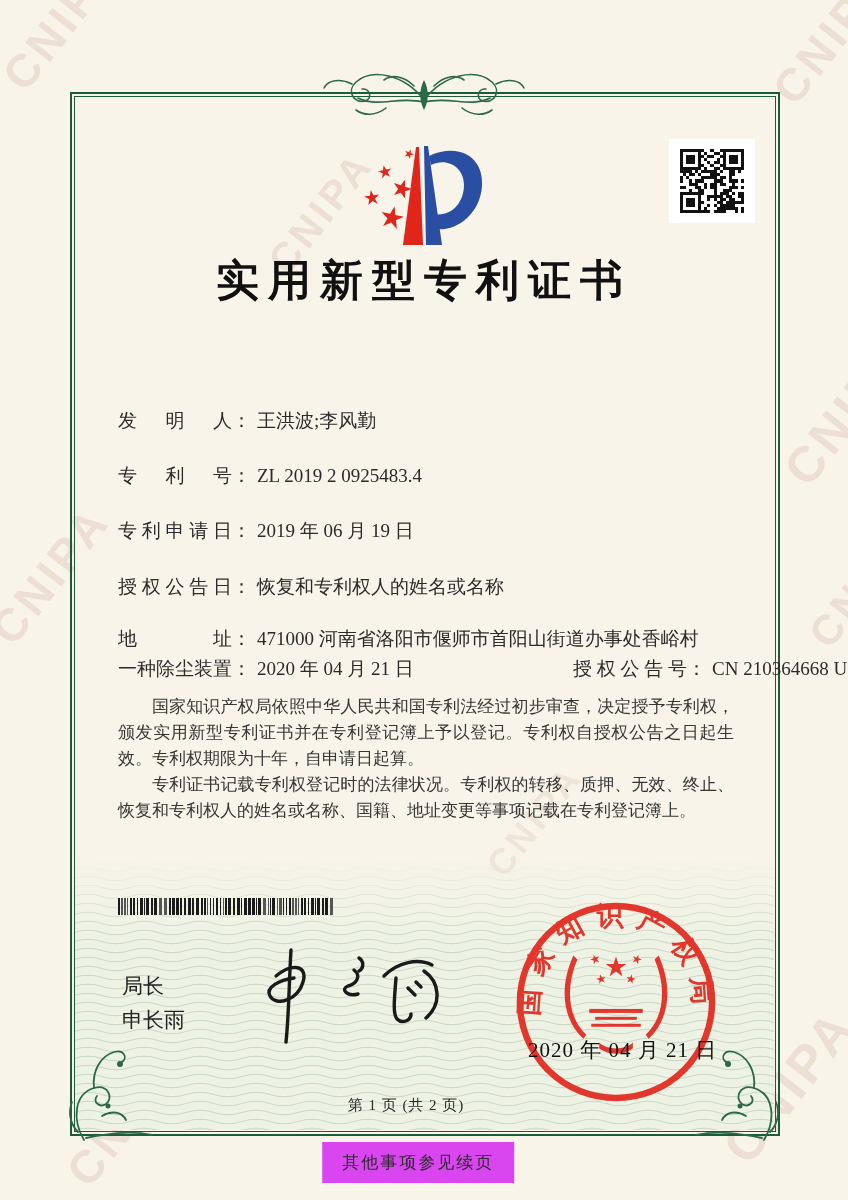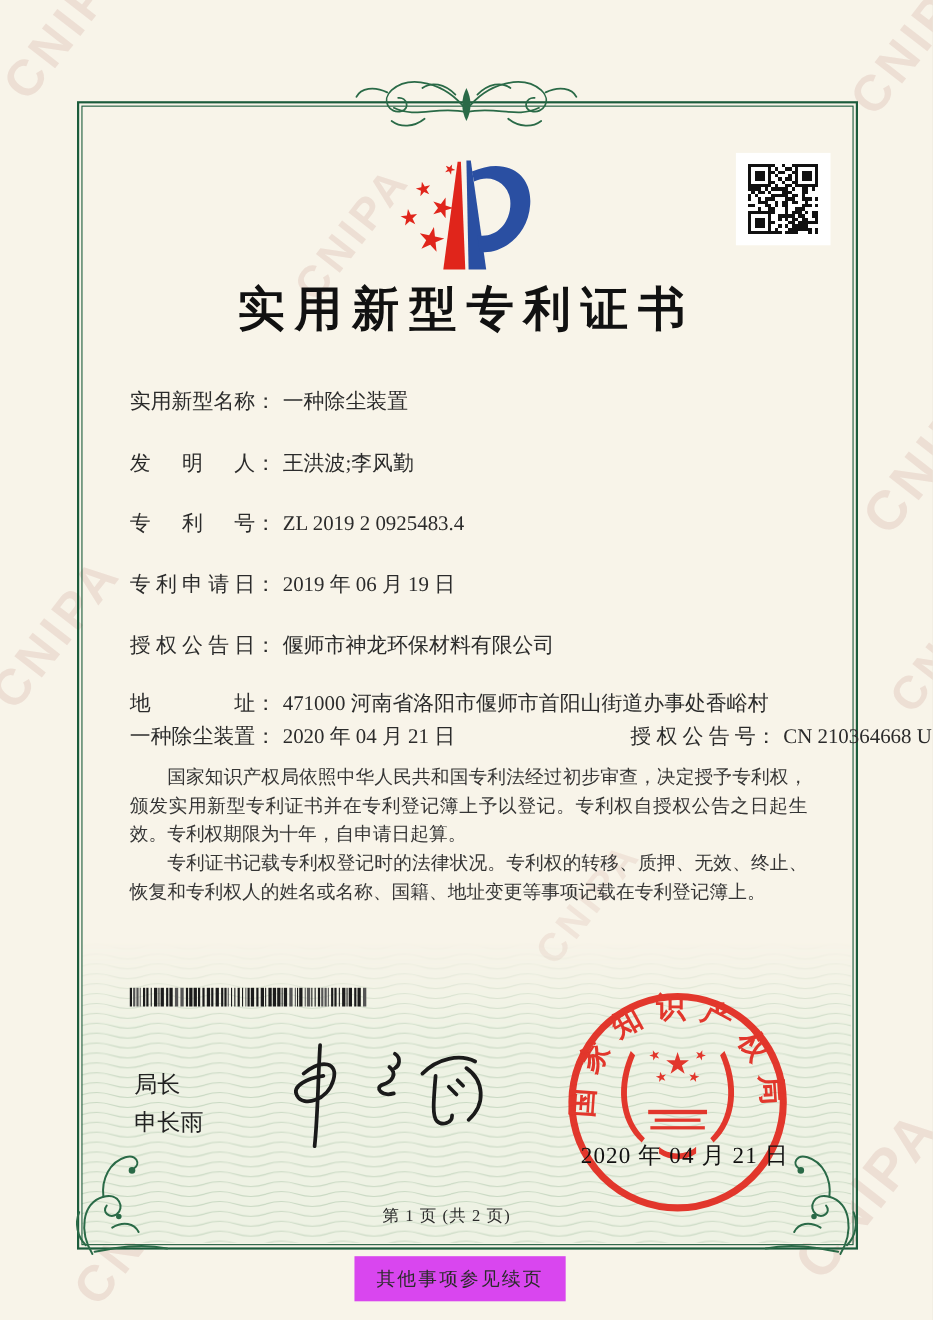--- a/index.html
+++ b/index.html
@@ -294,34 +294,31 @@
           <rect x="15" y="1" width="5" height="5" fill="#fff"></rect>
           <rect x="16" y="2" width="3" height="3" fill="#111"></rect>
           <rect x="0" y="14" width="7" height="7" fill="#111"></rect>
           <rect x="1" y="15" width="5" height="5" fill="#fff"></rect>
           <rect x="2" y="16" width="3" height="3" fill="#111"></rect>
         </svg>
     </div>
 
     <div class="title">实用新型专利证书</div>
 
-    <div class="frow" style="top:352px">
-      <span class="flabel">实用新型名称</span><span>：</span><span class="fval">一种除尘装置</span>
-    </div>
     <div class="frow" style="top:408px">
       <span class="flabel">发明人</span><span>：</span><span class="fval">王洪波;李风勤</span>
     </div>
     <div class="frow" style="top:463px">
       <span class="flabel">专利号</span><span>：</span><span class="fval">ZL 2019 2 0925483.4</span>
     </div>
     <div class="frow" style="top:518px">
       <span class="flabel">专利申请日</span><span>：</span><span class="fval">2019 年 06 月 19 日</span>
     </div>
     <div class="frow" style="top:574px">
-      <span class="flabel">授权公告日</span><span>：</span><span class="fval">偃师市神龙环保材料有限公司</span>
+      <span class="flabel">授权公告日</span><span>：</span><span class="fval">恢复和专利权人的姓名或名称</span>
     </div>
     <div class="frow" style="top:626px">
       <span class="flabel">地址</span><span>：</span><span class="fval">471000 河南省洛阳市偃师市首阳山街道办事处香峪村</span>
     </div>
     <div class="frow" style="top:656px">
       <span class="flabel">一种除尘装置</span><span>：</span><span class="fval">2020 年 04 月 21 日</span>
       <span class="grant2">
         <span class="flabel">授权公告号</span><span>：</span><span class="fval">CN 210364668 U</span>
       </span>
     </div>

